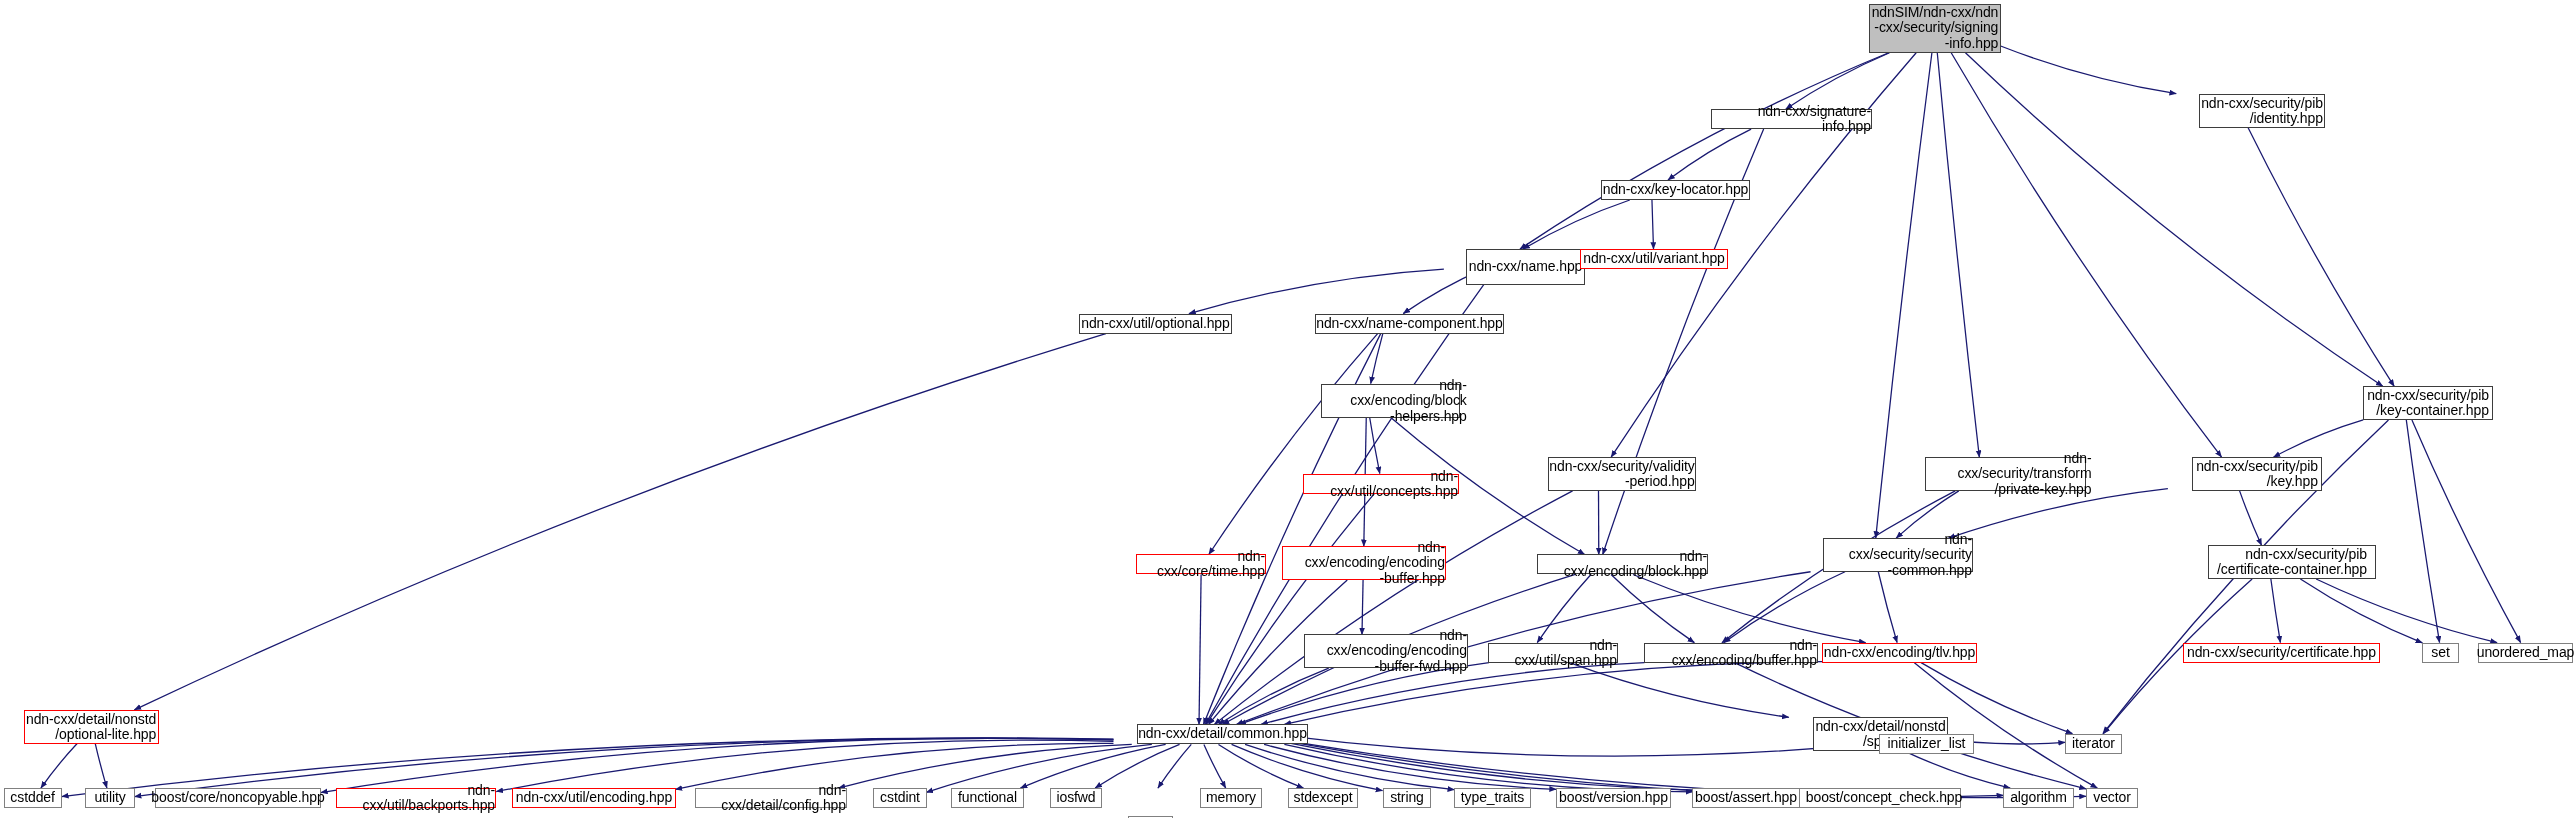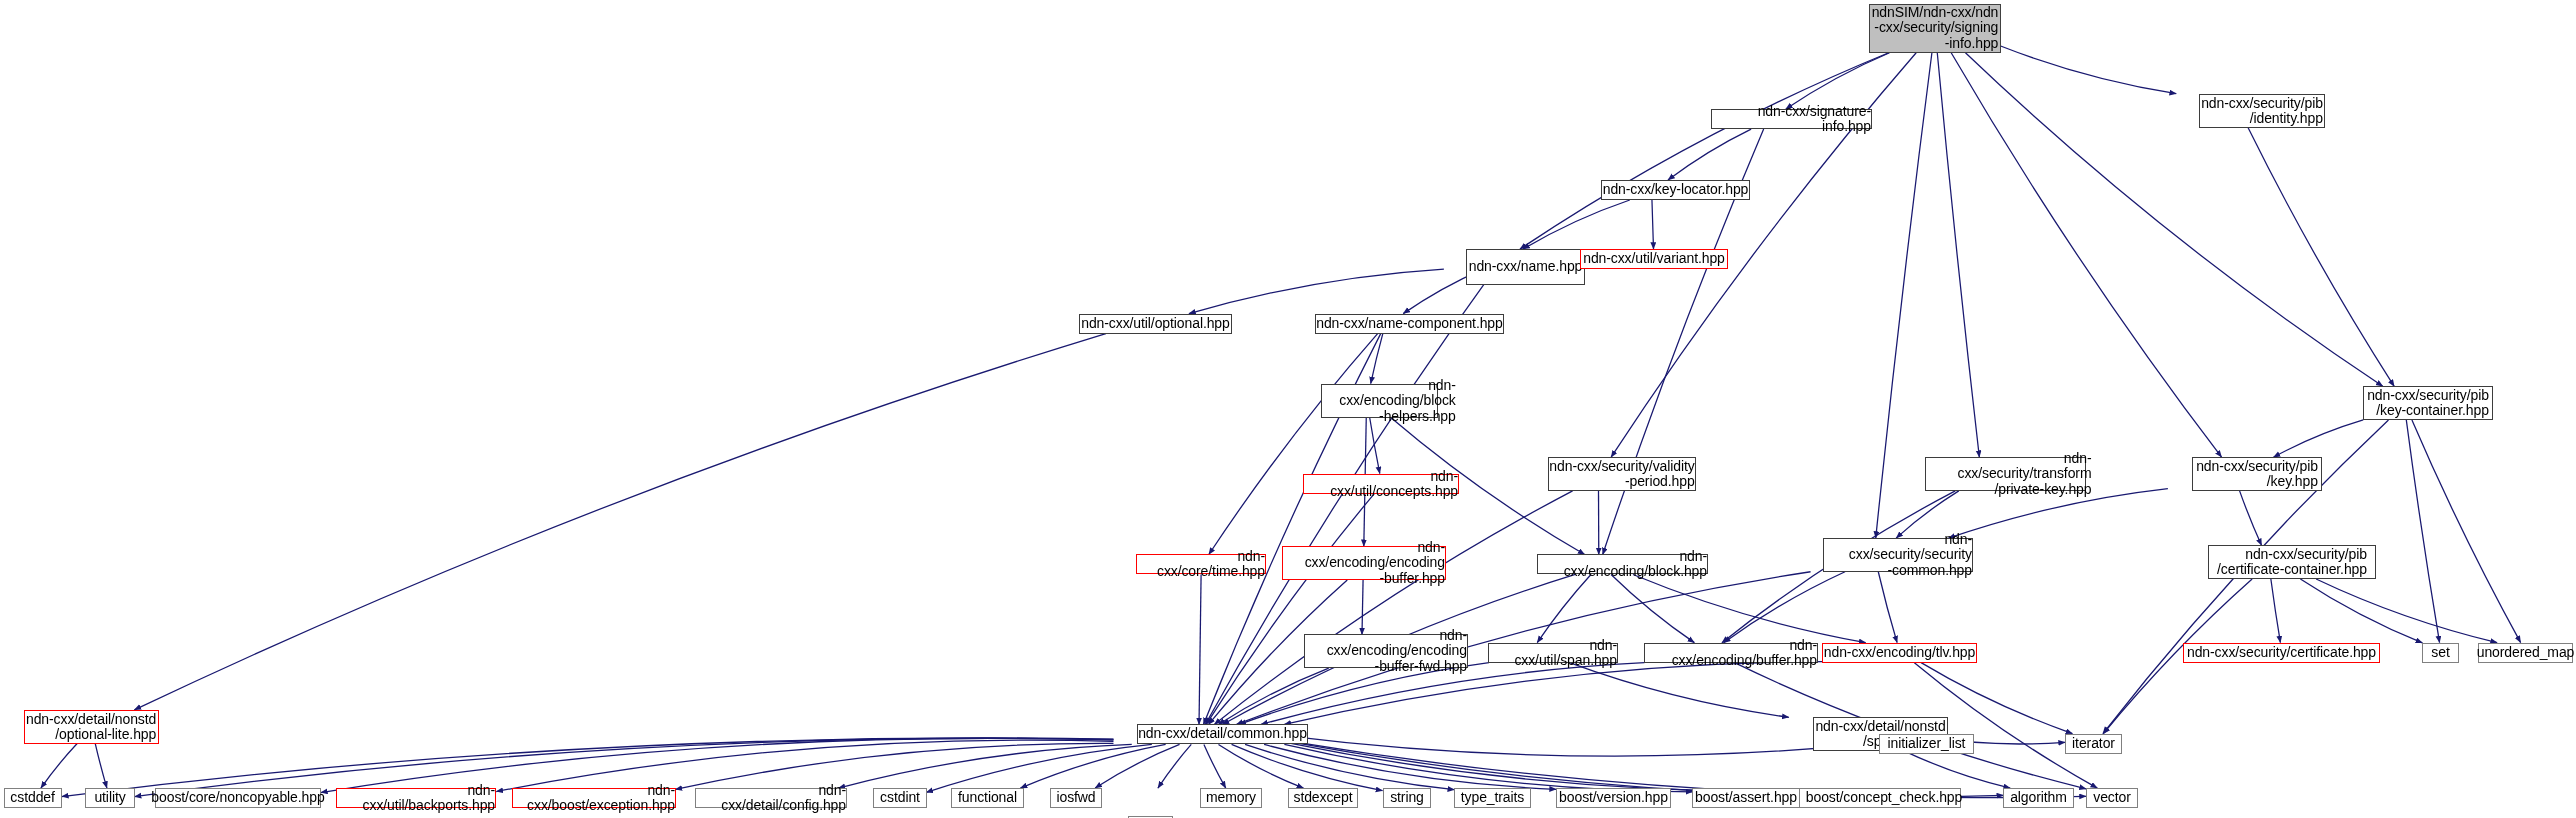--- a/index.html
+++ b/index.html
@@ -139,21 +139,21 @@
 -cxx/security/signing
 -info.hpp</div>
       <div class="node dark" style="left: 1687px; top: 109px; width: 161px; height: 20px;">ndn-cxx/signature-info.hpp</div>
       <div class="node dark" style="left: 2175px; top: 94px; width: 126px; height: 34px;">ndn-cxx/security/pib
 /identity.hpp</div>
       <div class="node dark" style="left: 1577px; top: 180px; width: 149px; height: 20px;">ndn-cxx/key-locator.hpp</div>
       <div class="node dark" style="left: 1442px; top: 249px; width: 119px; height: 36px;">ndn-cxx/name.hpp</div>
       <div class="node red" style="left: 1580px; top: 249px; width: 148px; height: 20px;">ndn-cxx/util/variant.hpp</div>
       <div class="node dark" style="left: 1055px; top: 314px; width: 153px; height: 20px;">ndn-cxx/util/optional.hpp</div>
       <div class="node dark" style="left: 1291px; top: 314px; width: 189px; height: 20px;">ndn-cxx/name-component.hpp</div>
-      <div class="node dark" style="left: 1297px; top: 384px; width: 117px; height: 34px; padding-left: 36px;">ndn-cxx/encoding/block
+      <div class="node dark" style="left: 1297px; top: 384px; width: 139px; height: 34px; padding-left: 36px;">ndn-cxx/encoding/block
 -helpers.hpp</div>
       <div class="node dark" style="left: 2339px; top: 386px; width: 130px; height: 34px;">ndn-cxx/security/pib
 /key-container.hpp</div>
       <div class="node red" style="left: 1303px; top: 474px; width: 156px; height: 20px;">ndn-cxx/util/concepts.hpp</div>
       <div class="node dark" style="left: 1524px; top: 457px; width: 148px; height: 34px;">ndn-cxx/security/validity
 -period.hpp</div>
       <div class="node dark" style="left: 1901px; top: 457px; width: 161px; height: 34px; padding-left: 38px;">ndn-cxx/security/transform
 /private-key.hpp</div>
       <div class="node dark" style="left: 2168px; top: 457px; width: 130px; height: 34px;">ndn-cxx/security/pib
 /key.hpp</div>
@@ -177,21 +177,21 @@
 /optional-lite.hpp</div>
       <div class="node dark" style="left: 1113px; top: 724px; width: 171px; height: 20px;">ndn-cxx/detail/common.hpp</div>
       <div class="node dark" style="left: 1789px; top: 717px; width: 135px; height: 34px;">ndn-cxx/detail/nonstd
 /span-lite.hpp</div>
       <div class="node " style="left: 1879px; top: 734px; width: 95px; height: 20px;">initializer_list</div>
       <div class="node " style="left: 2065px; top: 734px; width: 57px; height: 20px;">iterator</div>
       <div class="node " style="left: 3.6px; top: 788px; width: 58px; height: 20px;">cstddef</div>
       <div class="node " style="left: 85px; top: 788px; width: 50px; height: 20px;">utility</div>
       <div class="node " style="left: 155px; top: 788px; width: 166px; height: 20px;">boost/core/noncopyable.hpp</div>
       <div class="node red" style="left: 336px; top: 788px; width: 160px; height: 20px;">ndn-cxx/util/backports.hpp</div>
-      <div class="node red" style="left: 512px; top: 788px; width: 164px; height: 20px;">ndn-cxx/boost/exception.hpp</div>
+      <div class="node red" style="left: 512px; top: 788px; width: 164px; height: 20px;">ndn-cxx/util/encoding.hpp</div>
       <div class="node " style="left: 695px; top: 788px; width: 152px; height: 20px;">ndn-cxx/detail/config.hpp</div>
       <div class="node " style="left: 873px; top: 788px; width: 54px; height: 20px;">cstdint</div>
       <div class="node " style="left: 951px; top: 788px; width: 73px; height: 20px;">functional</div>
       <div class="node " style="left: 1050px; top: 788px; width: 52px; height: 20px;">iosfwd</div>
       <div class="node " style="left: 1128px; top: 788px; width: 45px; height: 24px; margin-top: 28px;">limits</div>
       <div class="node " style="left: 1200px; top: 788px; width: 62px; height: 20px;">memory</div>
       <div class="node " style="left: 1288px; top: 788px; width: 70px; height: 20px;">stdexcept</div>
       <div class="node " style="left: 1383px; top: 788px; width: 48px; height: 20px;">string</div>
       <div class="node " style="left: 1454px; top: 788px; width: 77px; height: 20px;">type_traits</div>
       <div class="node " style="left: 1556px; top: 788px; width: 115px; height: 20px;">boost/version.hpp</div>

